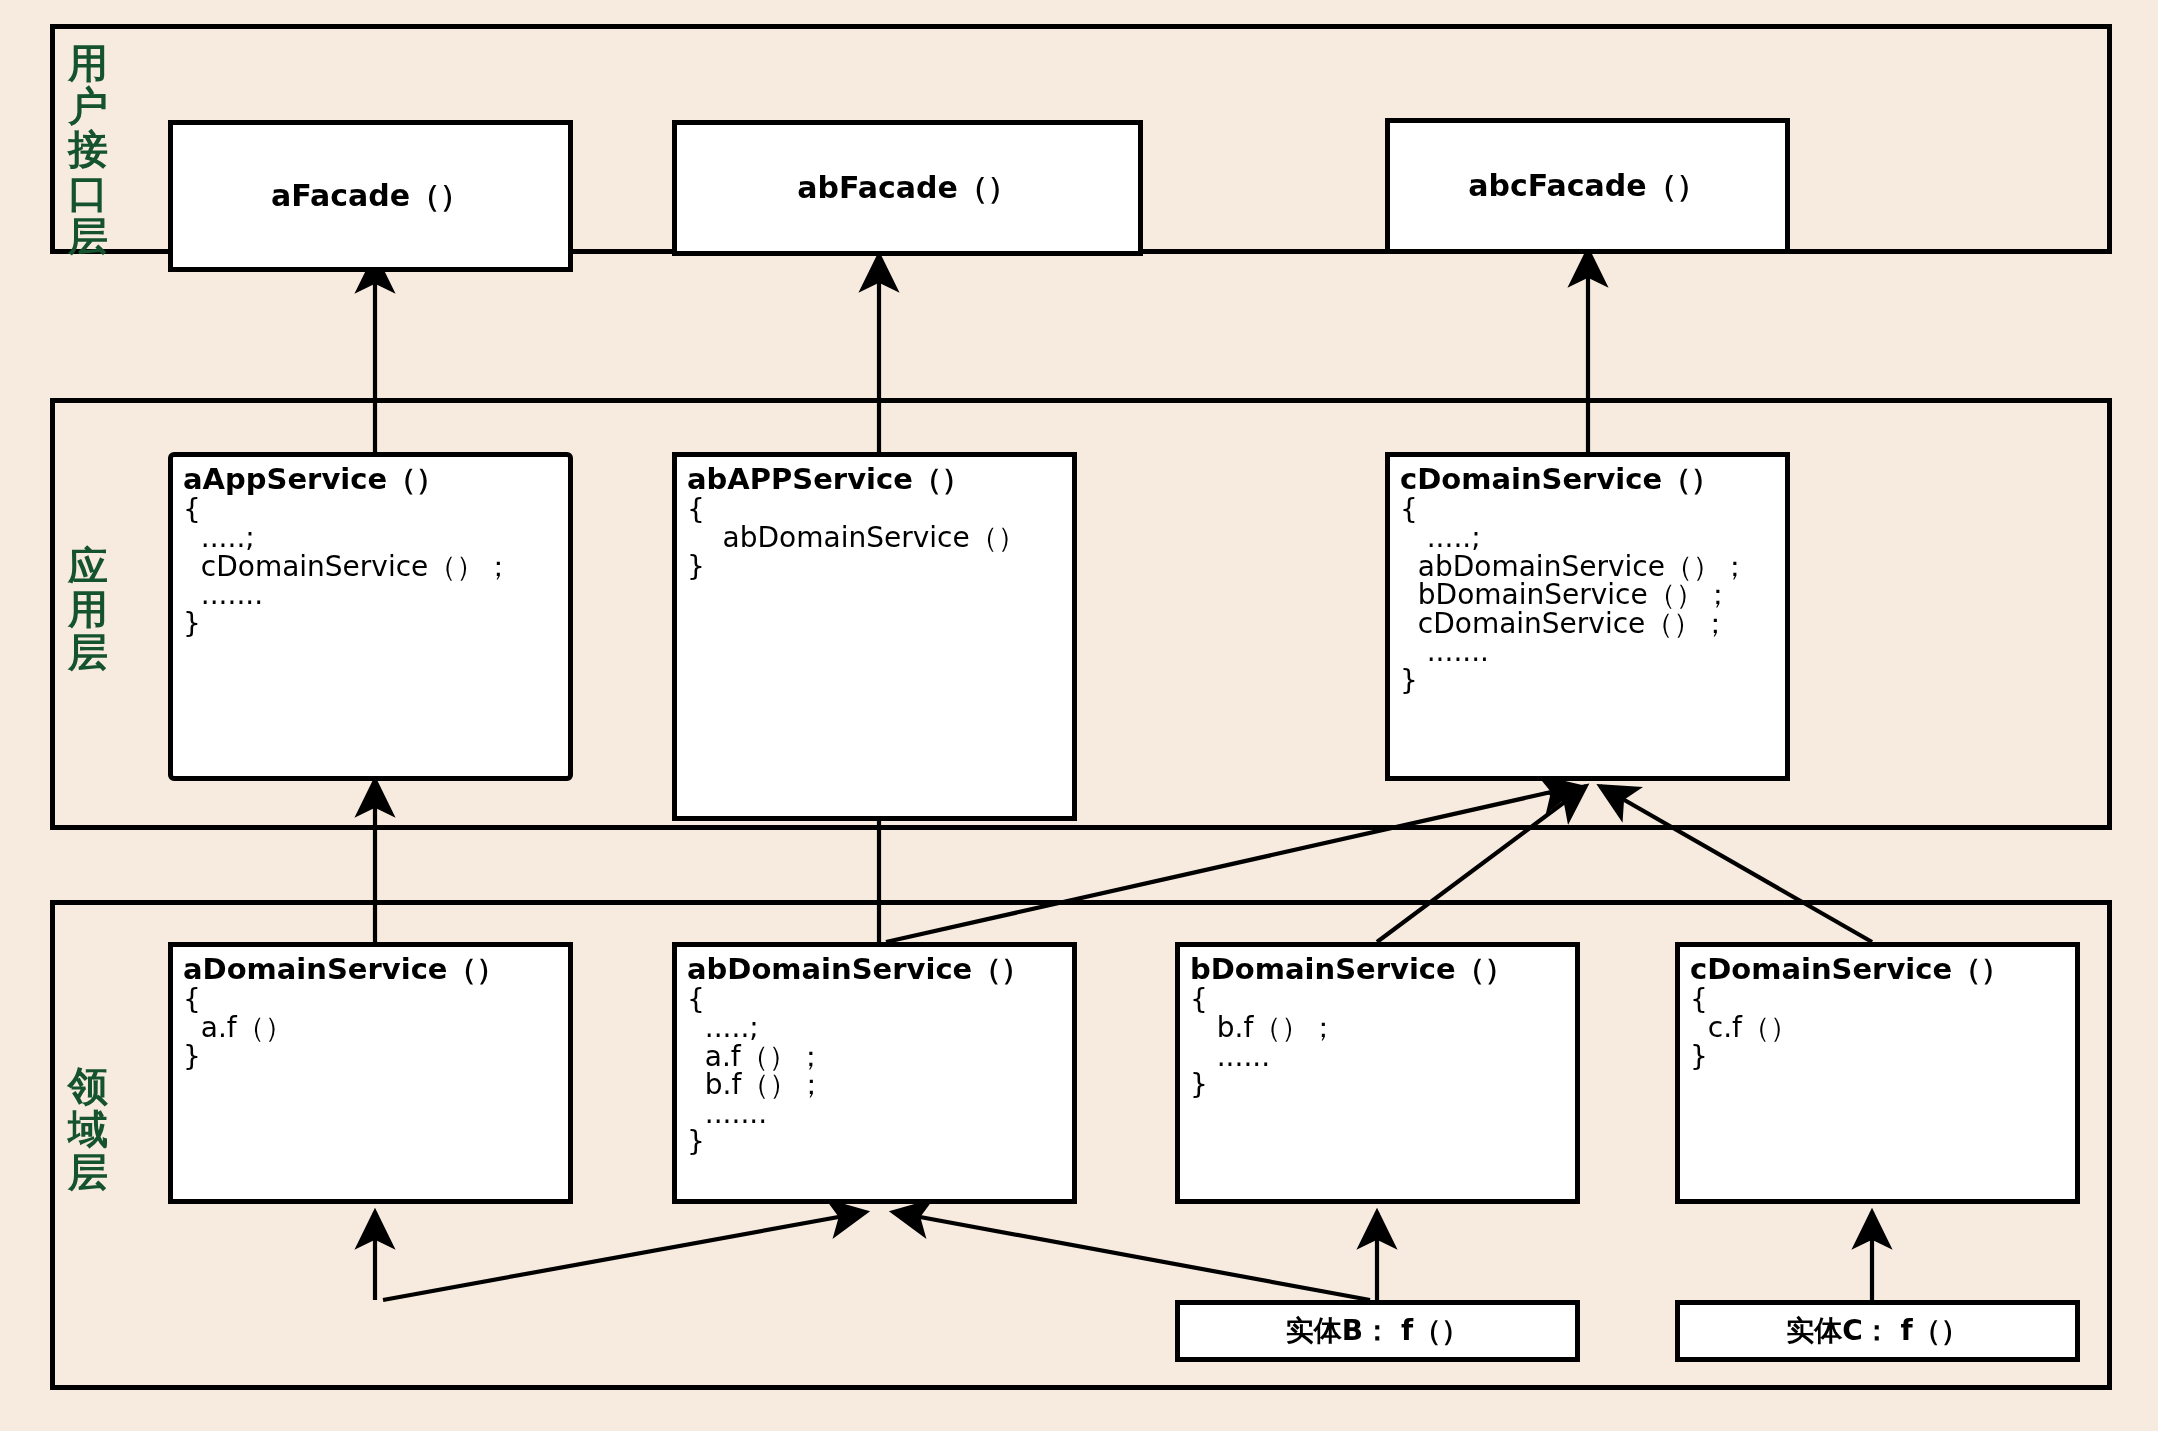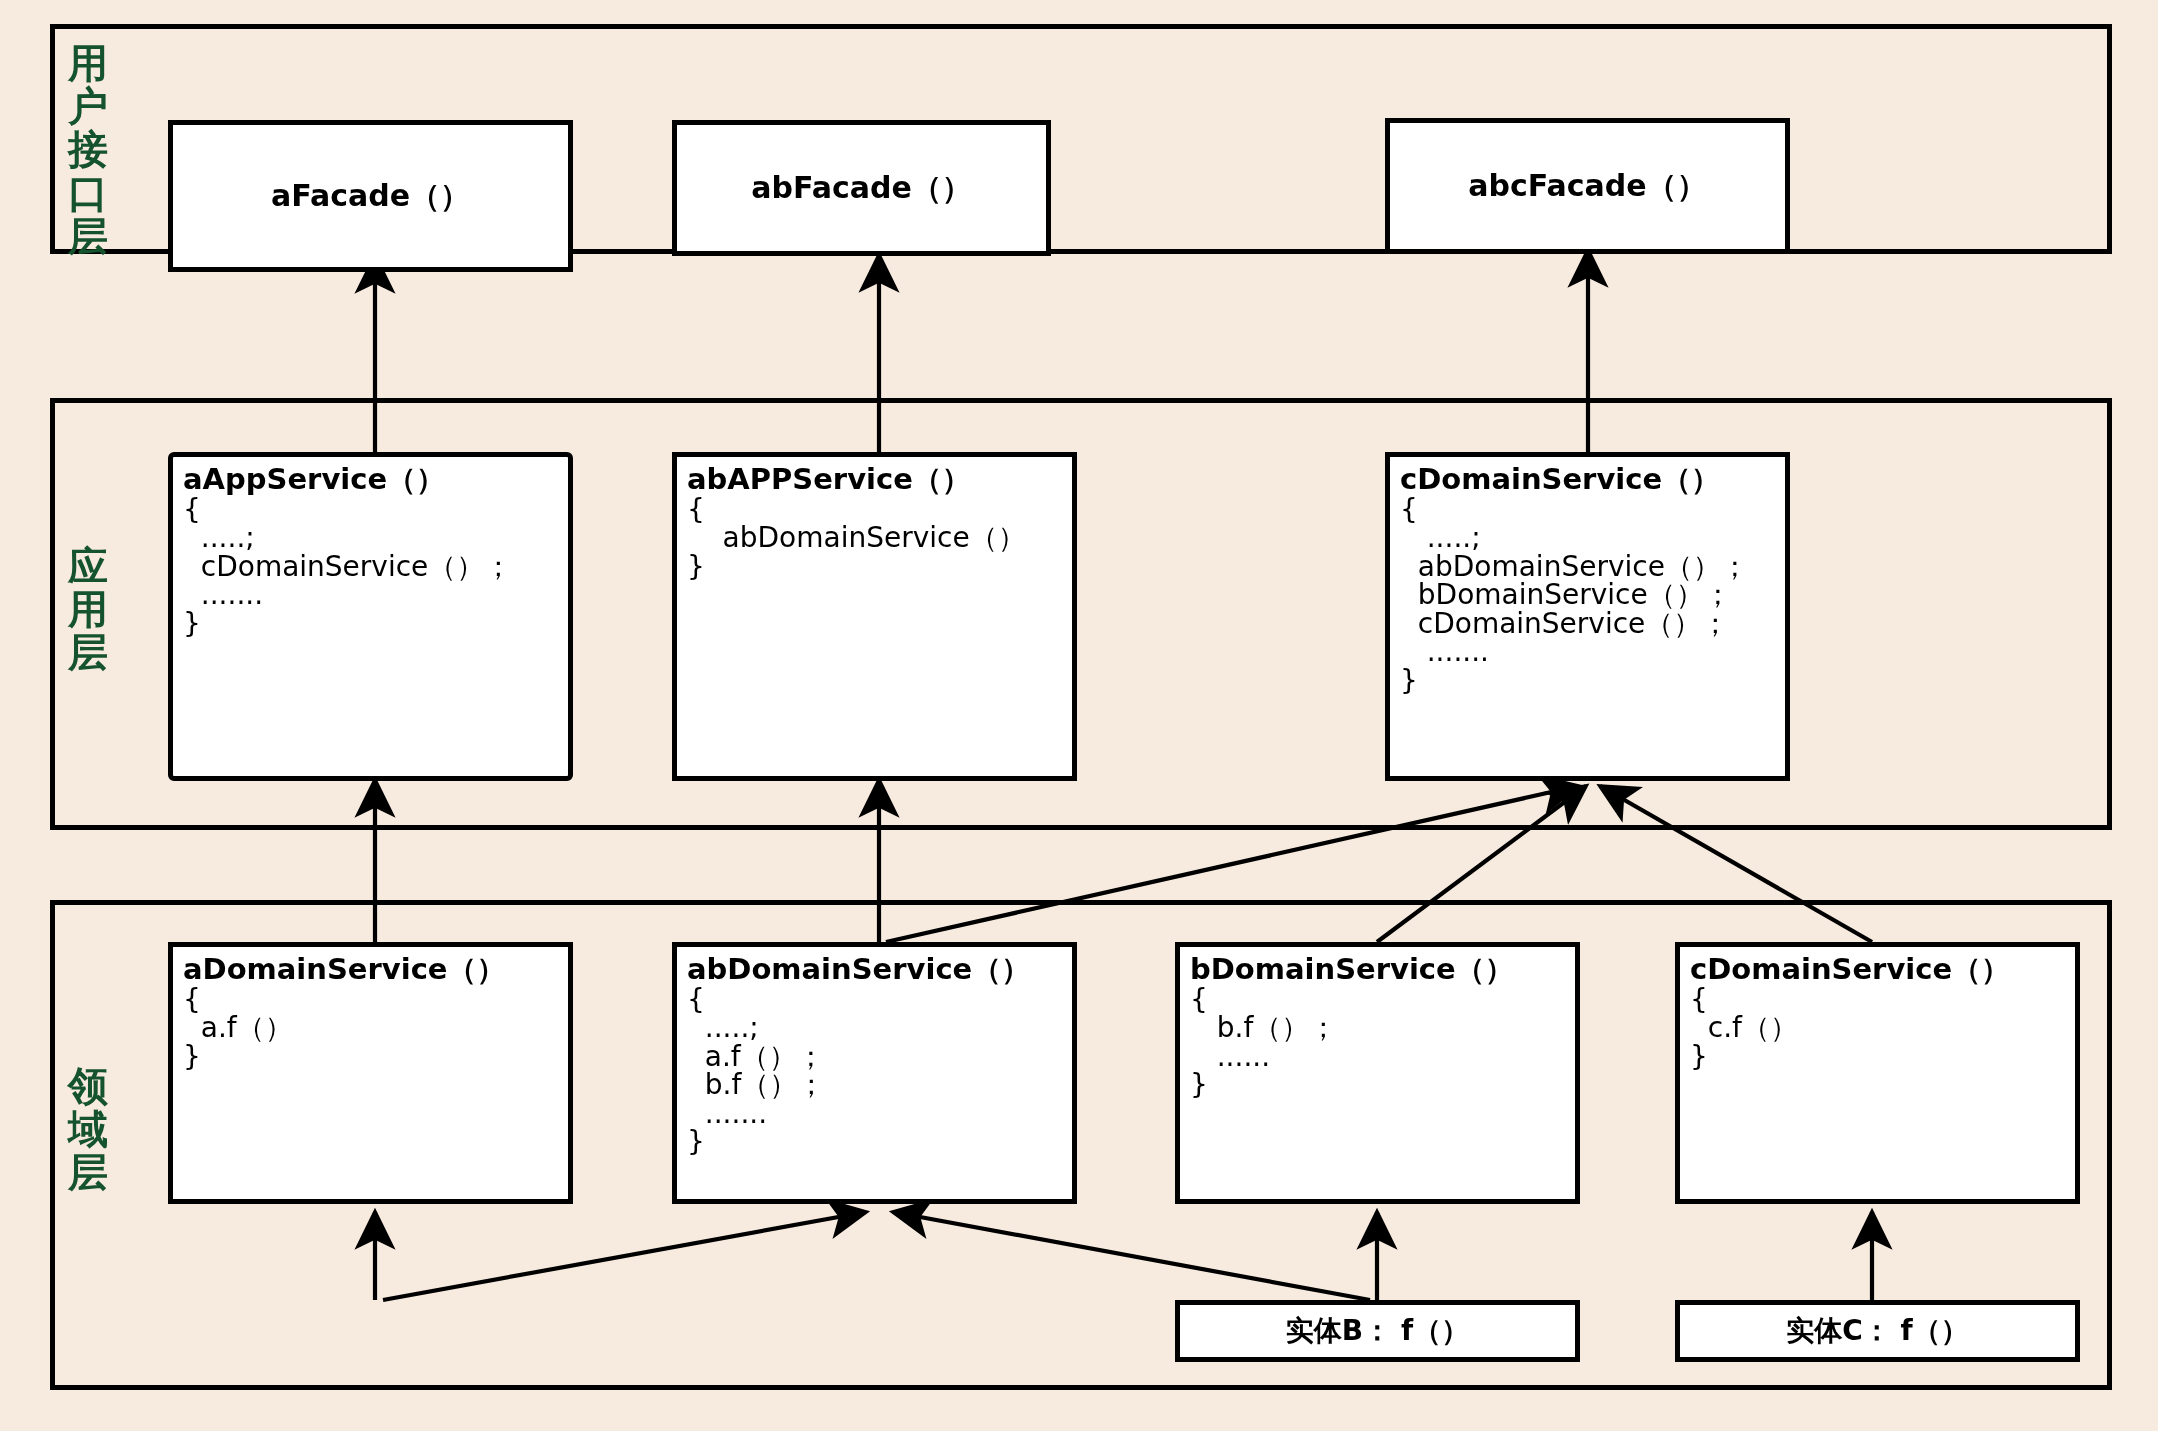--- a/index.html
+++ b/index.html
@@ -139,40 +139,40 @@
       <line x1="1370" y1="1300" x2="893" y2="1212"></line>
       <line x1="1377" y1="1300" x2="1377" y2="1212"></line>
       <line x1="1872" y1="1300" x2="1872" y2="1212"></line>
     </g>
   </svg>
 
   <div class="node facade" style="left:168px; top:120px; width:405px; height:152px;">
     <span class="node-title">aFacade（）</span>
   </div>
 
-  <div class="node facade" style="left:672px; top:120px; width:379px; height:136px;">
+  <div class="node facade" style="left:672px; top:120px; width:471px; height:136px;">
     <span class="node-title">abFacade（）</span>
   </div>
 
   <div class="node facade" style="left:1385px; top:118px; width:405px; height:136px;">
     <span class="node-title">abcFacade（）</span>
   </div>
 
   <div class="node code" style="left:168px; top:452px; width:405px; height:329px;border-radius:6px;">
     <div class="node-body">
       <span class="node-title">aAppService（）</span>
       <span class="node-line">{</span>
       <span class="node-line">  .....;</span>
       <span class="node-line">  cDomainService（）；</span>
       <span class="node-line">  .......</span>
       <span class="node-line">}</span>
     </div>
   </div>
 
-  <div class="node code" style="left:672px; top:452px; width:405px; height:329px;">
+  <div class="node code" style="left:672px; top:452px; width:405px; height:369px;">
     <div class="node-body">
       <span class="node-title">abAPPService（）</span>
       <span class="node-line">{</span>
       <span class="node-line">    abDomainService（）</span>
       <span class="node-line">}</span>
     </div>
   </div>
 
   <div class="node code" style="left:1385px; top:452px; width:405px; height:329px;">
     <div class="node-body">

